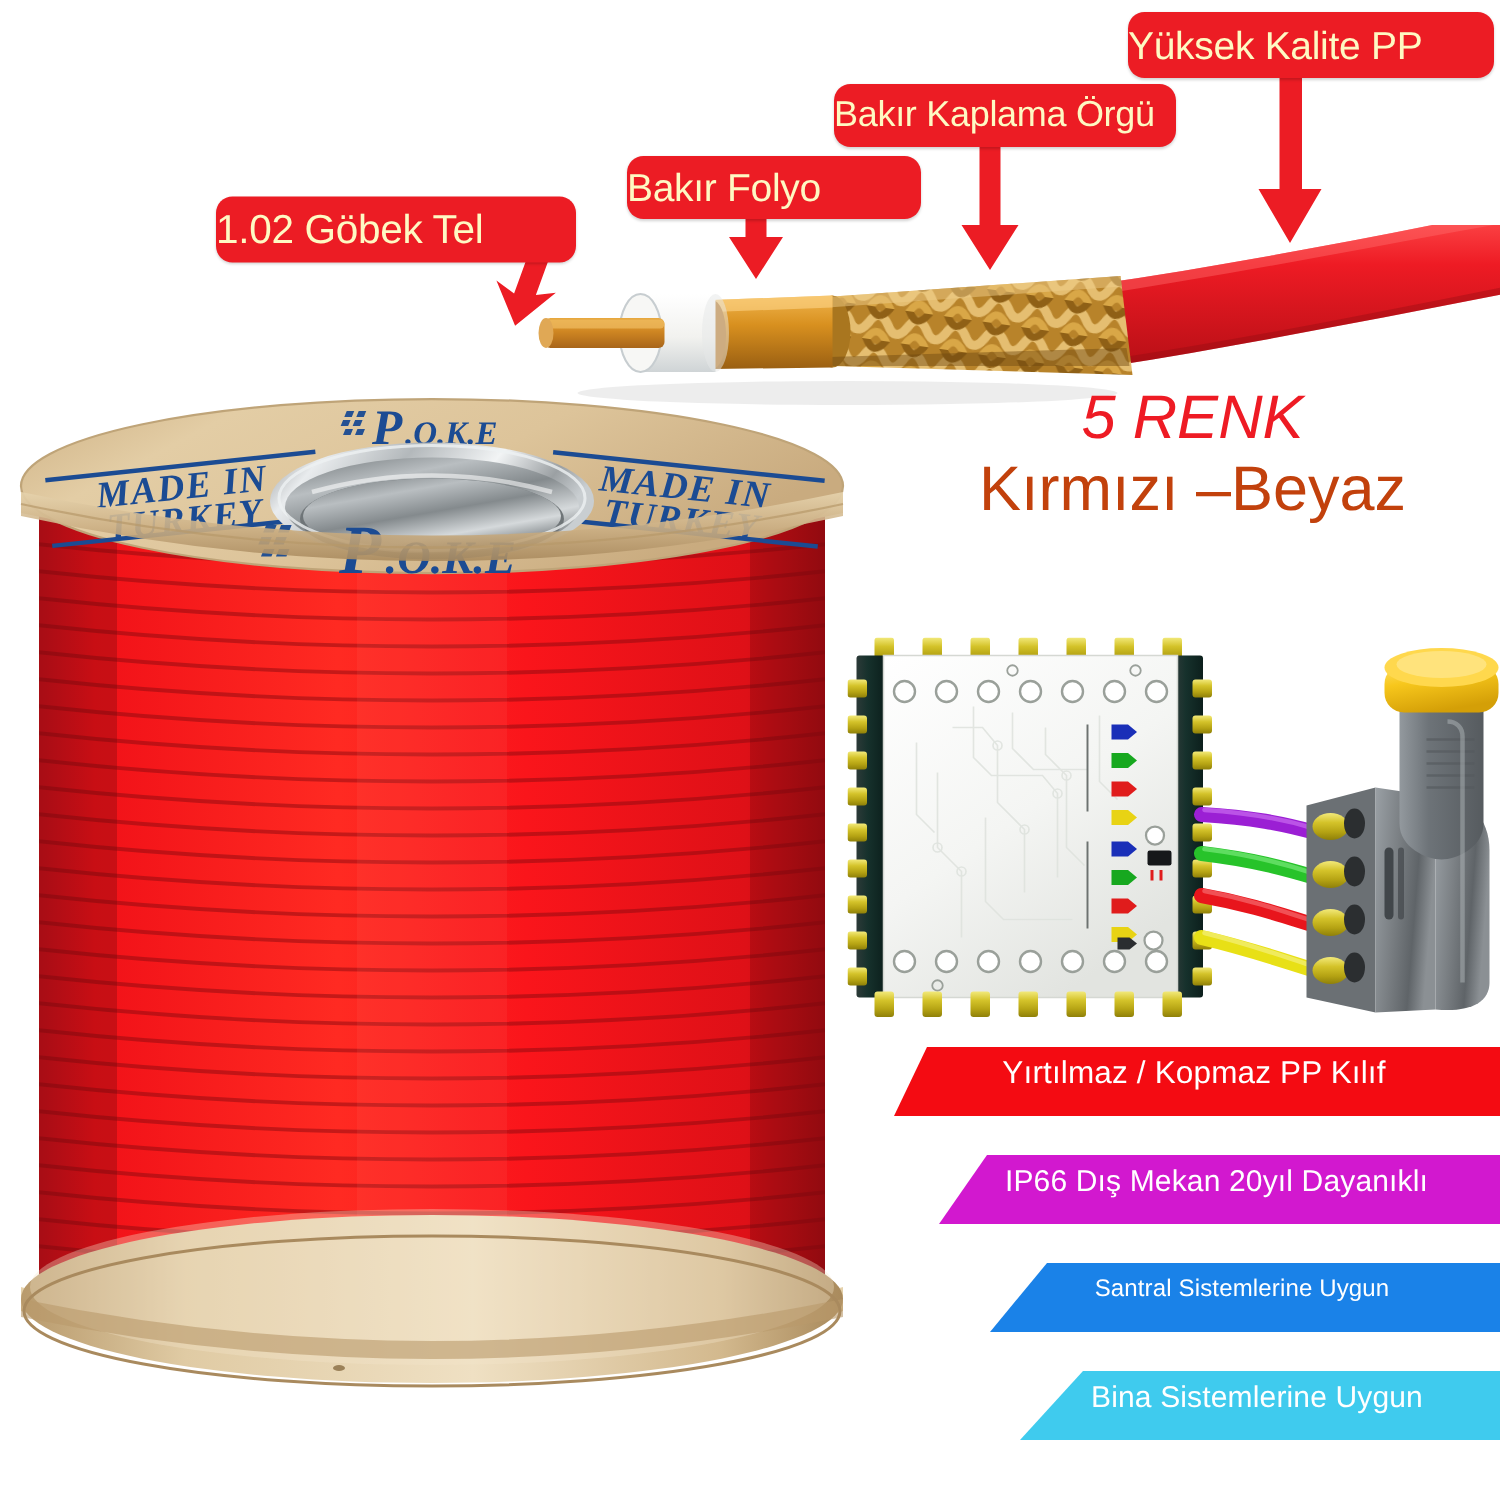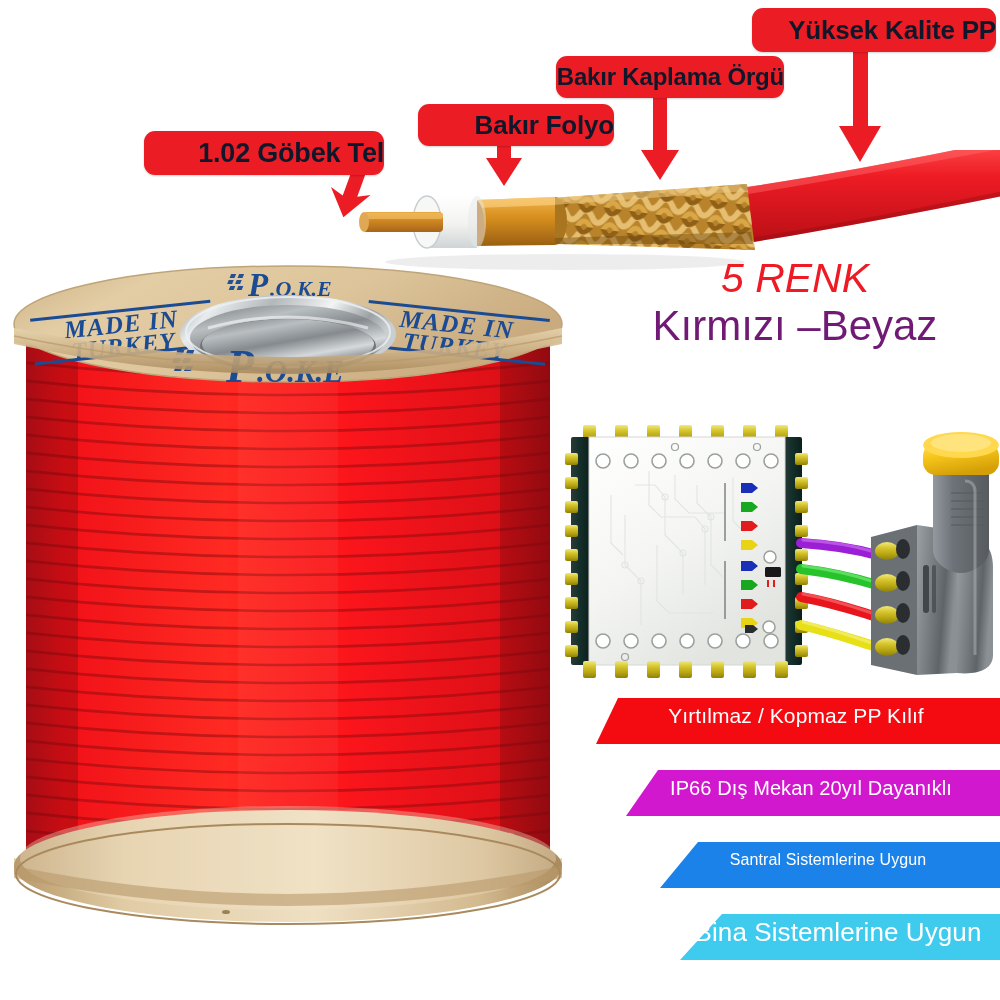--- a/index.html
+++ b/index.html
@@ -8,45 +8,45 @@
     background:#ffffff;
     font-family:"Liberation Sans", sans-serif;
     overflow:hidden;
   }
   #stage{position:relative;width:1000px;height:1000px;overflow:hidden;background:#fff;}
 
   
   .callout{
     position:absolute;
     background:#ec1c24;
-    color:#0f172a;
-    font-weight:bold;
+    color:#fef9c3;
+    font-weight:normal;
     border-radius:11px;
-    display:flex;align-items:center;justify-content:flex-end;
+    display:flex;align-items:center;justify-content:flex-start;
     white-space:nowrap;
     letter-spacing:-0.2px;
     box-shadow:0 1px 2px rgba(0,0,0,.18);
     z-index:40;
   }
   .arrow-svg{position:absolute;z-index:39;}
 
   
   #cable-wrap{position:absolute;left:355px;top:150px;width:645px;height:130px;z-index:20;}
 
   
   #spool{position:absolute;left:8px;top:262px;width:560px;height:690px;z-index:15;}
 
   
   #renk-block{position:absolute;left:590px;top:255px;width:410px;text-align:center;z-index:30;}
   #renk-title{
     color:#ee1b24;font-style:italic;font-weight:normal;font-size:41px;
     line-height:46px;letter-spacing:0px;
   }
   .renk-line{
-    color:#701a75;font-size:42px;line-height:49px;font-weight:normal;
+    color:#c2410c;font-size:42px;line-height:49px;font-weight:normal;
     letter-spacing:0px;
   }
 
   
   #devices{position:absolute;left:565px;top:425px;width:435px;height:265px;z-index:25;}
 
   
   #banners{position:absolute;left:596px;top:698px;width:404px;height:262px;z-index:35;}
   .banner{
     position:absolute;right:0;height:36px;
@@ -576,21 +576,21 @@
       <span>IP66 Dış Mekan 20yıl Dayanıklı</span>
     </div>
 
     <div class="banner" style="top:144px;width:340px;font-size:16px;">
       <svg style="position:absolute;left:0;top:0;z-index:1;" width="340" height="46">
         <path d="M38,0 L340,0 L340,46 L0,46 Z" fill="#1a82e8"></path>
       </svg>
       <span>Santral Sistemlerine Uygun</span>
     </div>
 
-    <div class="banner" style="top:216px;width:320px;font-size:26px;">
+    <div class="banner" style="top:216px;width:320px;font-size:20px;">
       <svg style="position:absolute;left:0;top:0;z-index:1;" width="320" height="46">
         <path d="M42,0 L320,0 L320,46 L0,46 Z" fill="#3fcbee"></path>
       </svg>
       <span>Bina Sistemlerine Uygun</span>
     </div>
 
   </div>
 
 </div>
 

